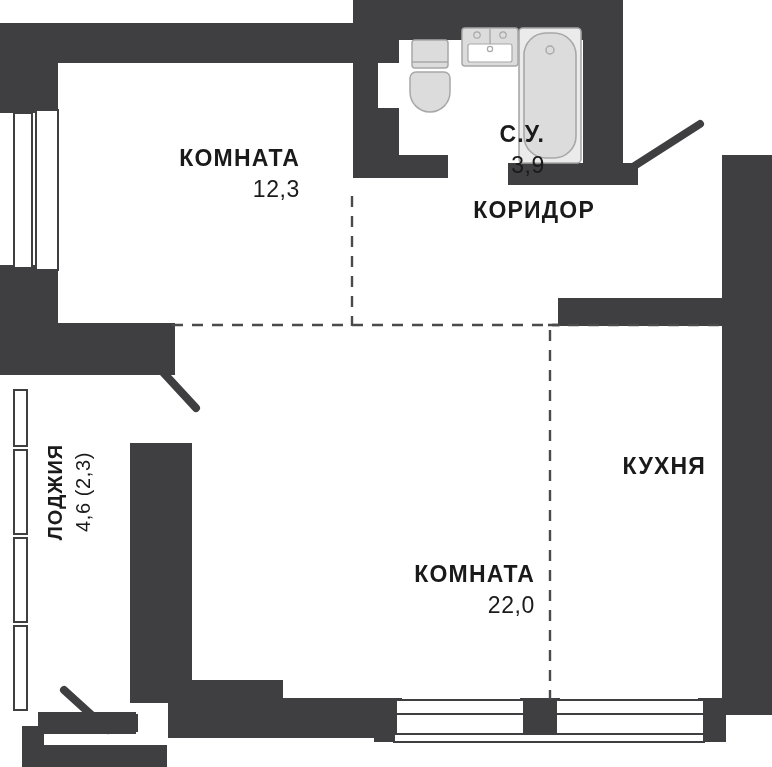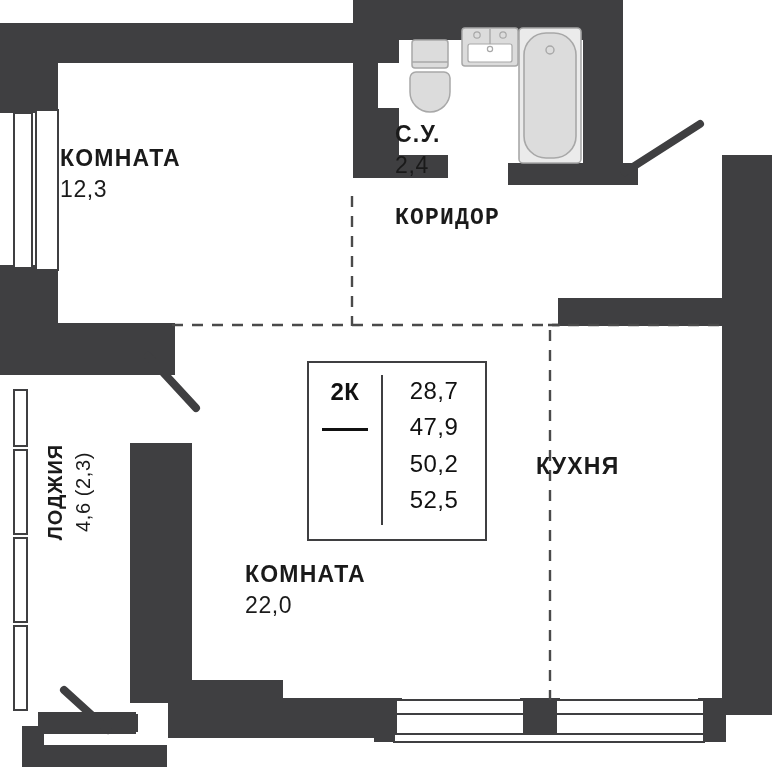--- a/index.html
+++ b/index.html
@@ -21,21 +21,21 @@
   #plan-svg {
     position: absolute;
     top: 0;
     left: 0;
     width: 772px;
     height: 767px;
     display: block;
   }
   .label {
     position: absolute;
-    text-align: left;
+    text-align: right;
     color: #1a1a1a;
     font-family: "Liberation Sans", sans-serif;
     letter-spacing: 0.5px;
     white-space: nowrap;
     line-height: 1.28;
   }
   .label .rm-name {
     display: block;
     font-size: 23px;
     font-weight: 700;
@@ -44,21 +44,21 @@
   .label .rm-area {
     display: block;
     font-size: 23px;
     font-weight: 400;
     letter-spacing: 0.6px;
     margin-top: 2px;
   }
   
   #label-room1 { left: 60px;  top: 144px; width: 240px; }
   #label-bath  { left: 395px; top: 120px; width: 150px; }
-  #label-corr  { left: 395px; top: 204px; width: 200px; font-family: Liberation Mono, monospace; }
+  #label-corr  { left: 395px; top: 196px; width: 200px; }
   #label-kitch { left: 536px; top: 452px; width: 170px; }
   #label-room2 { left: 245px; top: 560px; width: 290px; }
 
   #label-loggia {
     position: absolute;
     left: -22px;
     top: 462px;
     width: 190px;
     height: 60px;
     transform: rotate(-90deg);
@@ -247,48 +247,35 @@
 
   </svg>
 
   <div class="label" id="label-room1">
     <span class="rm-name">КОМНАТА</span>
     <span class="rm-area">12,3</span>
   </div>
 
   <div class="label" id="label-bath">
     <span class="rm-name">С.У.</span>
-    <span class="rm-area">2,4</span>
+    <span class="rm-area">3,9</span>
   </div>
 
   <div class="label" id="label-corr">
     <span class="rm-name">КОРИДОР</span>
   </div>
 
   <div class="label" id="label-kitch">
     <span class="rm-name">КУХНЯ</span>
   </div>
 
   <div class="label" id="label-room2">
     <span class="rm-name">КОМНАТА</span>
     <span class="rm-area">22,0</span>
   </div>
 
   <div class="label" id="label-loggia">
     <span class="rm-name">ЛОДЖИЯ</span>
     <span class="rm-area">4,6 (2,3)</span>
   </div>
 
-  <div id="summary-card">
-    <div id="summary-left">
-      <span id="summary-rooms">2К</span>
-      <span id="summary-dash"></span>
-    </div>
-    <div id="summary-divider"></div>
-    <div id="summary-right">
-      <span class="area-val">28,7</span>
-      <span class="area-val">47,9</span>
-      <span class="area-val">50,2</span>
-      <span class="area-val">52,5</span>
-    </div>
-  </div>
 
 </div>
 
 </body></html>

